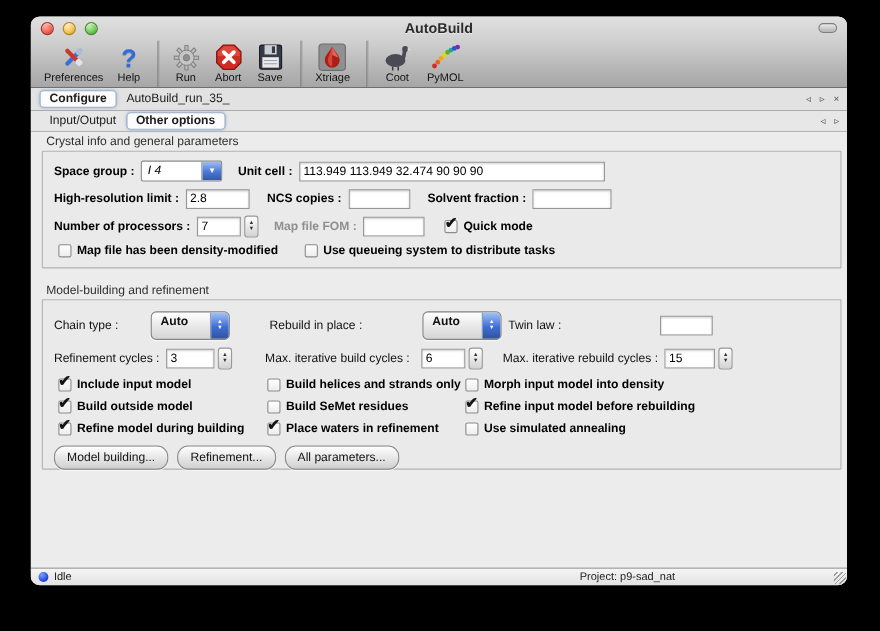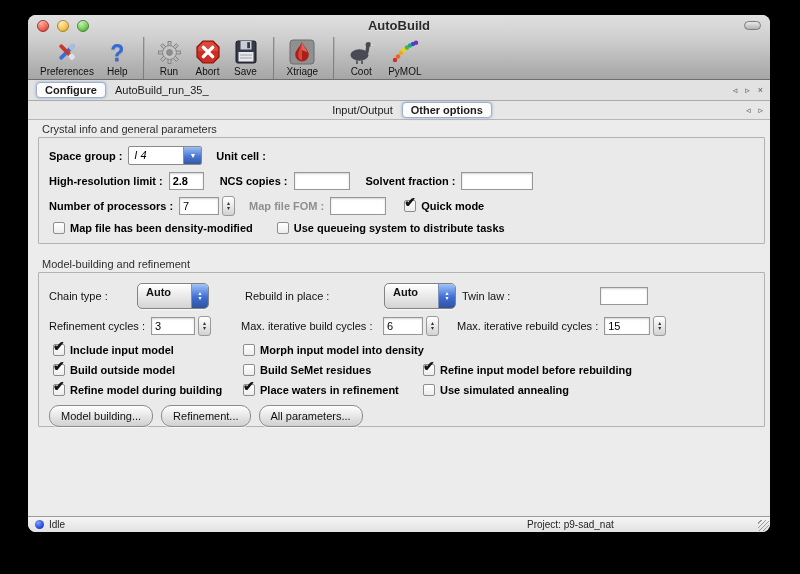--- a/index.html
+++ b/index.html
@@ -32,21 +32,21 @@
     border:1px solid #7c7c7c;background:linear-gradient(#eaeaea,#b2b2b2);box-sizing:border-box;}
   .toolbar{height:42px;display:flex;align-items:flex-end;padding-left:12px;box-sizing:border-box;}
   .titem{display:flex;flex-direction:column;align-items:center;margin-right:13px;padding-bottom:2px;}
   .ticon{height:27px;display:flex;align-items:flex-end;justify-content:center;}
   .tlabel{font-size:10px;color:#111;margin-top:1px;white-space:nowrap;}
   .tsep{width:1px;align-self:stretch;background:rgba(90,90,90,.55);border-right:1px solid rgba(255,255,255,.35);margin:0 12px 0 2px;}
   .help-q{font-size:23px;font-weight:bold;color:#2f6bdd;line-height:24px;text-shadow:0 1px 1px rgba(0,0,0,.25);}
   
   .tabrow{display:flex;align-items:center;position:relative;}
   .tabrow1{height:20px;background:#e2e2e2;border-bottom:1px solid #ababab;padding-left:8px;}
-  .tabrow2{height:18px;background:#e7e7e7;border-bottom:1px solid #b6b6b6;padding-left:17px;justify-content:center;}
+  .tabrow2{height:18px;background:#e7e7e7;border-bottom:1px solid #b6b6b6;padding-left:8px;}
   .tab{font-size:11px;color:#1c1c1c;padding:2px 9px;white-space:nowrap;}
   .tab.on{background:#fcfcfc;border:1px solid #9fb0c6;border-radius:4px;font-weight:bold;
     padding:1px 8px;box-shadow:0 0 3px rgba(125,155,205,.8);}
   .tabnav{position:absolute;right:7px;top:0;height:100%;display:flex;align-items:center;gap:8px;
     font-size:9px;color:#555;}
   .tabnav span{cursor:default;}
   
   .content{position:relative;height:396px;background:#ececec;}
   .group-label{font-size:11px;color:#2e2e2e;margin:3px 0 2px 14px;}
   .group-box{margin:0 5px 0 10px;border:1px solid #b2b2b2;border-radius:1px;background:#eaeaea;
@@ -257,25 +257,26 @@
     <div class="group-label">Crystal info and general parameters</div>
     <div class="group-box box1">
 
       <div class="frow" style="margin-bottom:7px;">
         <span class="lbl">Space group :</span>
         <div class="combo ml6" style="width:74px;font-style:italic;">
           <span class="combo-text">I 4</span>
           <span class="combo-btn">▼</span>
         </div>
         <span class="lbl ml14">Unit cell :</span>
+        <input class="tf ml6" style="width: 278px;" value="113.949 113.949 32.474 90 90 90">
       </div>
 
       <div class="frow" style="margin-bottom:6px;">
         <span class="lbl">High-resolution limit :</span>
-        <input class="tf ml6" style="width: 35px; font-weight: bold;" value="2.8">
+        <input class="tf ml6" style="width: 58px;" value="2.8">
         <span class="lbl ml16">NCS copies :</span>
         <input class="tf ml6" style="width: 56px;" value="">
         <span class="lbl ml16">Solvent fraction :</span>
         <input class="tf ml6" style="width: 72px;" value="">
       </div>
 
       <div class="frow" style="margin-bottom:6px;">
         <span class="lbl">Number of processors :</span>
         <input class="tf ml6" style="width: 40px;" value="7">
         <div class="stepper">
@@ -349,20 +350,24 @@
         </div>
       </div>
 
       <div class="frow" style="padding-left:4px;margin-bottom:8px;">
         <div class="cbrow cell1">
           <span class="cb on">
               <span class="mark">✔</span>
             </span>
           <span class="cblabel">Include input model</span>
         </div>
+        <div class="cbrow cell2">
+          <span class="cb"></span>
+          <span class="cblabel">Build helices and strands only</span>
+        </div>
         <div class="cbrow">
           <span class="cb"></span>
           <span class="cblabel">Morph input model into density</span>
         </div>
       </div>
 
       <div class="frow" style="padding-left:4px;margin-bottom:8px;">
         <div class="cbrow cell1">
           <span class="cb on">
               <span class="mark">✔</span>

